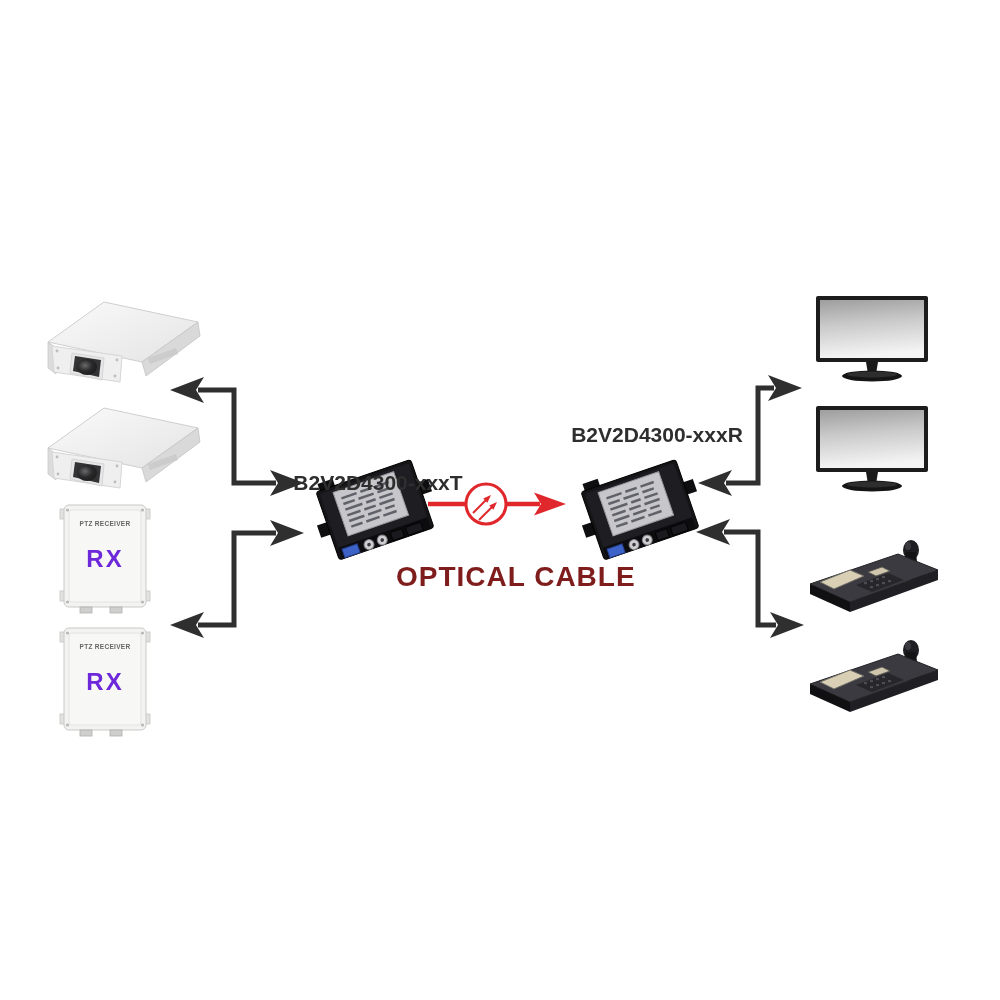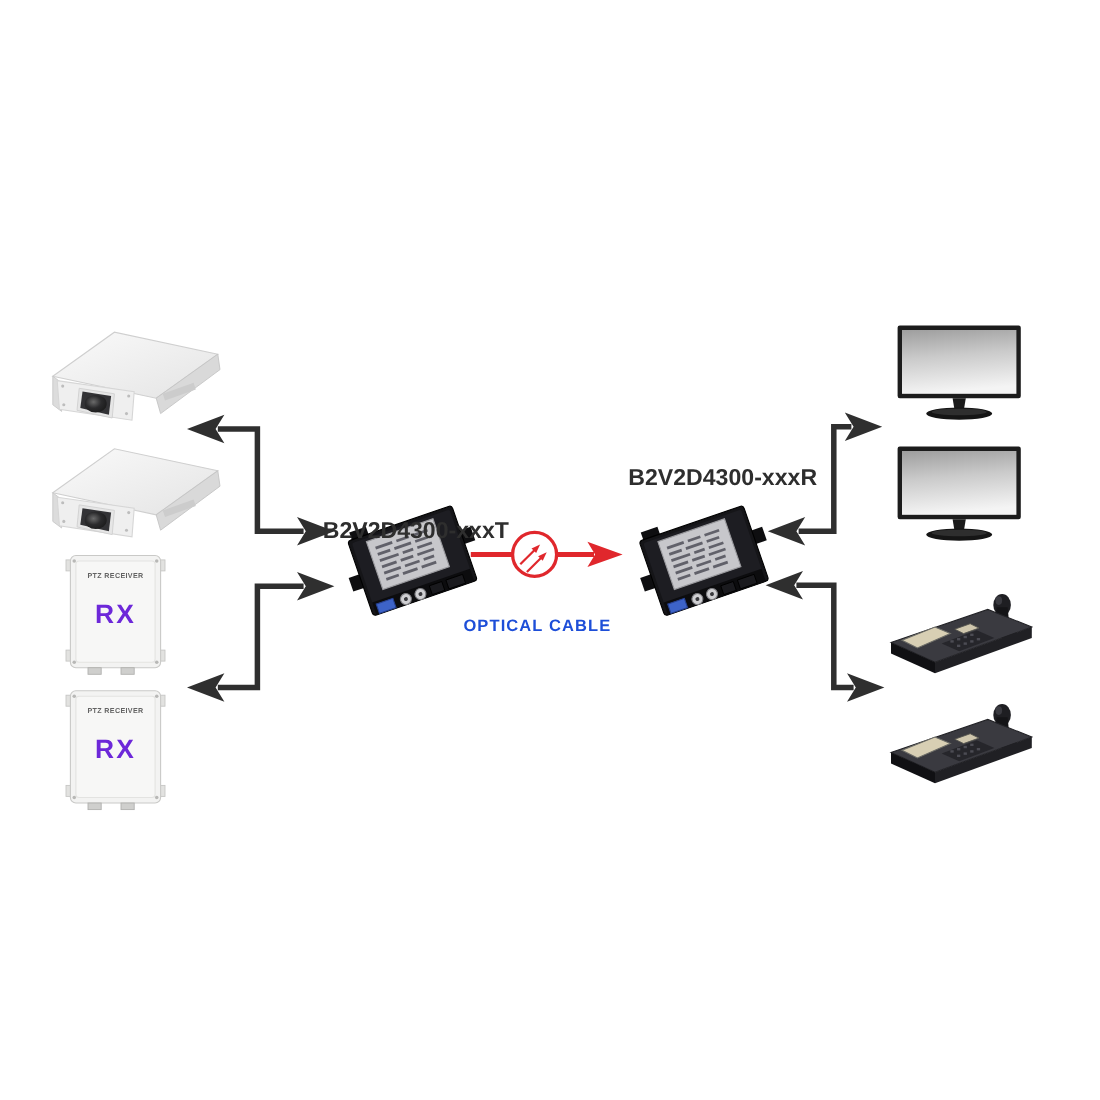--- a/index.html
+++ b/index.html
@@ -6,21 +6,21 @@
   .canvas{
     position:relative;width:1000px;height:1000px;background:#ffffff;
     font-family:"Liberation Sans", sans-serif;overflow:hidden;
   }
   .layer{position:absolute;left:0;top:0;}
   .lbl{
     position:absolute;text-align:center;color:#2e2e2e;
     font-weight:bold;white-space:nowrap;
   }
   .dev-label{font-size:21px;letter-spacing:0px;}
-  .cable-label{font-size:15px;letter-spacing:1px;color:#1d4ed8;}
+  .cable-label{font-size:28px;letter-spacing:1px;color:#7f1d1d;}
   .rx-big{font-size:24px;color:#6d28d9;letter-spacing:2px;font-weight:bold;}
   .rx-small{font-size:6.5px;color:#4a4a4a;font-weight:bold;letter-spacing:.3px;opacity:.85;}
 </style>
 </head>
 <body>
 
 <div class="canvas">
 
 <svg class="layer" width="1000" height="1000" viewBox="0 0 1000 1000">
   <defs>

